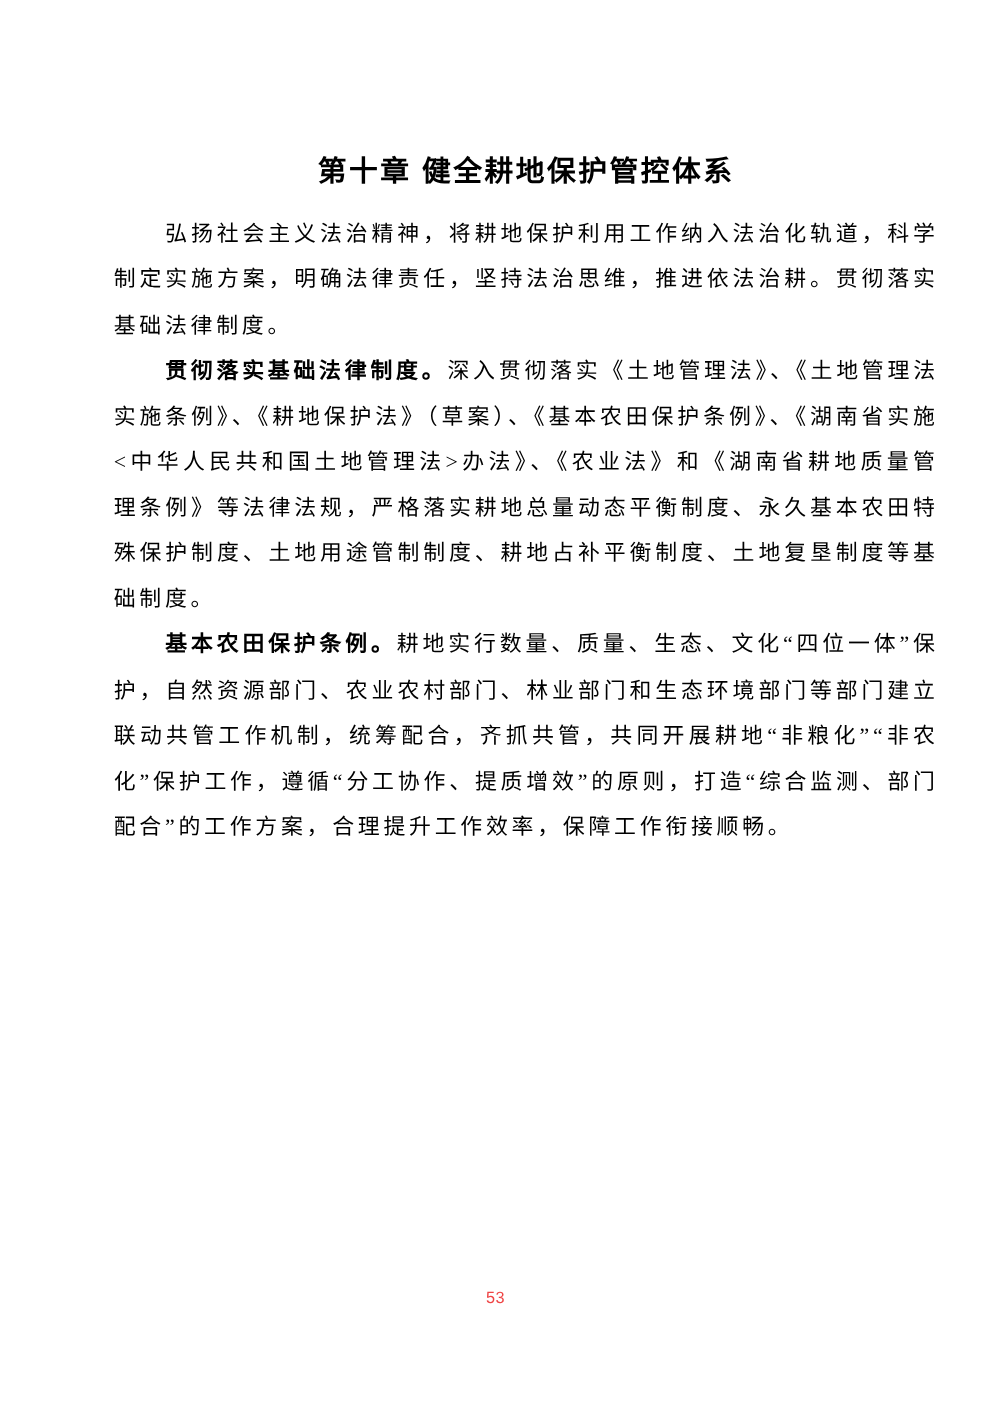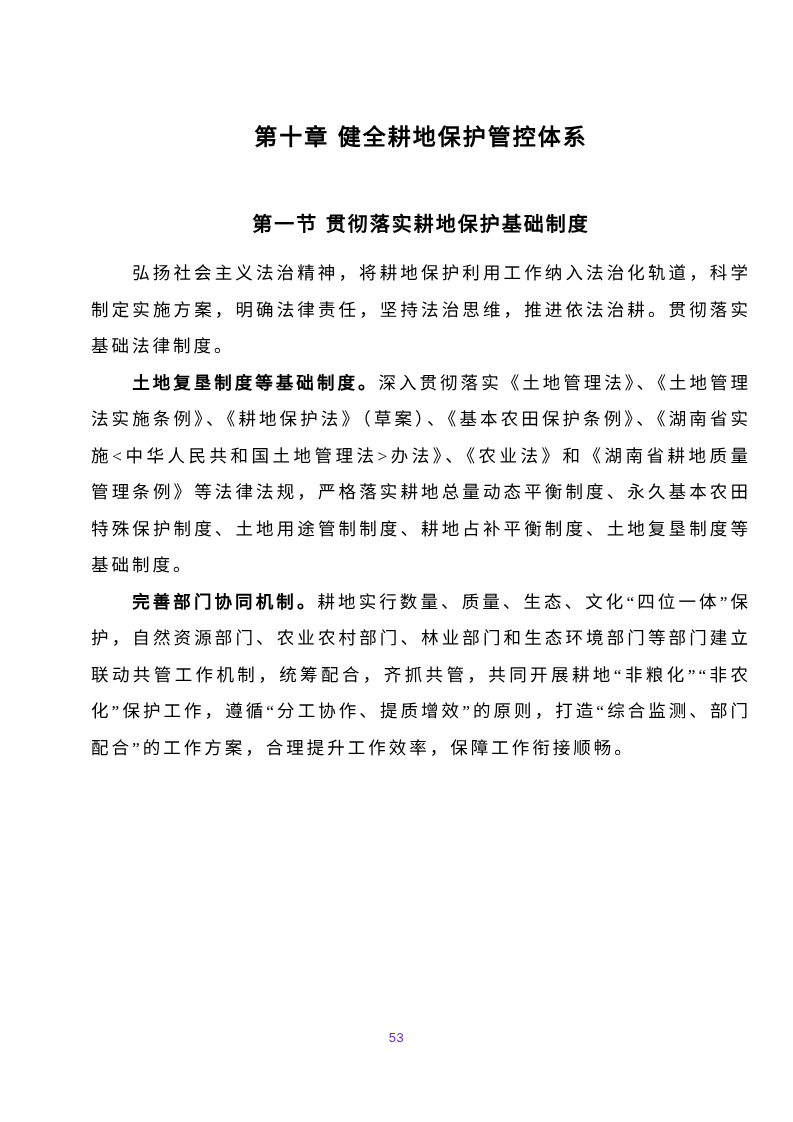--- a/index.html
+++ b/index.html
@@ -58,38 +58,37 @@
   }
   .footer {
     position: absolute;
     left: 0;
     right: 0;
     top: 1030px;
     text-align: center;
     font-family: "Liberation Sans", "DejaVu Sans", sans-serif;
     font-size: 13px;
     letter-spacing: 0.5px;
-    color: #6d28d9;
+    color: #ef4444;
   }
 </style>
 </head>
 <body>
 
 <div class="page">
 
   <h1 class="chapter-title">第十章 健全耕地保护管控体系</h1>
 
-  <h2 class="section-title">第一节 贯彻落实耕地保护基础制度</h2>
 
   <div class="body-text">
 
     <p><span class="lead"></span><span>弘扬社会主义法治精神，将耕地保护利用工作纳入法治化轨道，科学制定实施方案，明确法律责任，坚持法治思维，推进依法治耕。贯彻落实基础法律制度。</span></p>
 
-    <p><span class="lead">土地复垦制度等基础制度。</span><span>深入贯彻落实《土地管理法》、《土地管理法实施条例》、《耕地保护法》（草案）、《基本农田保护条例》、《湖南省实施&lt;中华人民共和国土地管理法&gt;办法》、《农业法》和《湖南省耕地质量管理条例》等法律法规，严格落实耕地总量动态平衡制度、永久基本农田特殊保护制度、土地用途管制制度、耕地占补平衡制度、土地复垦制度等基础制度。</span></p>
+    <p><span class="lead">贯彻落实基础法律制度。</span><span>深入贯彻落实《土地管理法》、《土地管理法实施条例》、《耕地保护法》（草案）、《基本农田保护条例》、《湖南省实施&lt;中华人民共和国土地管理法&gt;办法》、《农业法》和《湖南省耕地质量管理条例》等法律法规，严格落实耕地总量动态平衡制度、永久基本农田特殊保护制度、土地用途管制制度、耕地占补平衡制度、土地复垦制度等基础制度。</span></p>
 
 
-    <p><span class="lead">完善部门协同机制。</span><span>耕地实行数量、质量、生态、文化“四位一体”保护，自然资源部门、农业农村部门、林业部门和生态环境部门等部门建立联动共管工作机制，统筹配合，齐抓共管，共同开展耕地“非粮化”“非农化”保护工作，遵循“分工协作、提质增效”的原则，打造“综合监测、部门配合”的工作方案，合理提升工作效率，保障工作衔接顺畅。</span></p>
+    <p><span class="lead">基本农田保护条例。</span><span>耕地实行数量、质量、生态、文化“四位一体”保护，自然资源部门、农业农村部门、林业部门和生态环境部门等部门建立联动共管工作机制，统筹配合，齐抓共管，共同开展耕地“非粮化”“非农化”保护工作，遵循“分工协作、提质增效”的原则，打造“综合监测、部门配合”的工作方案，合理提升工作效率，保障工作衔接顺畅。</span></p>
 
   </div>
 
 </div>
 
 <div class="footer">53</div>
 
 </body></html>

